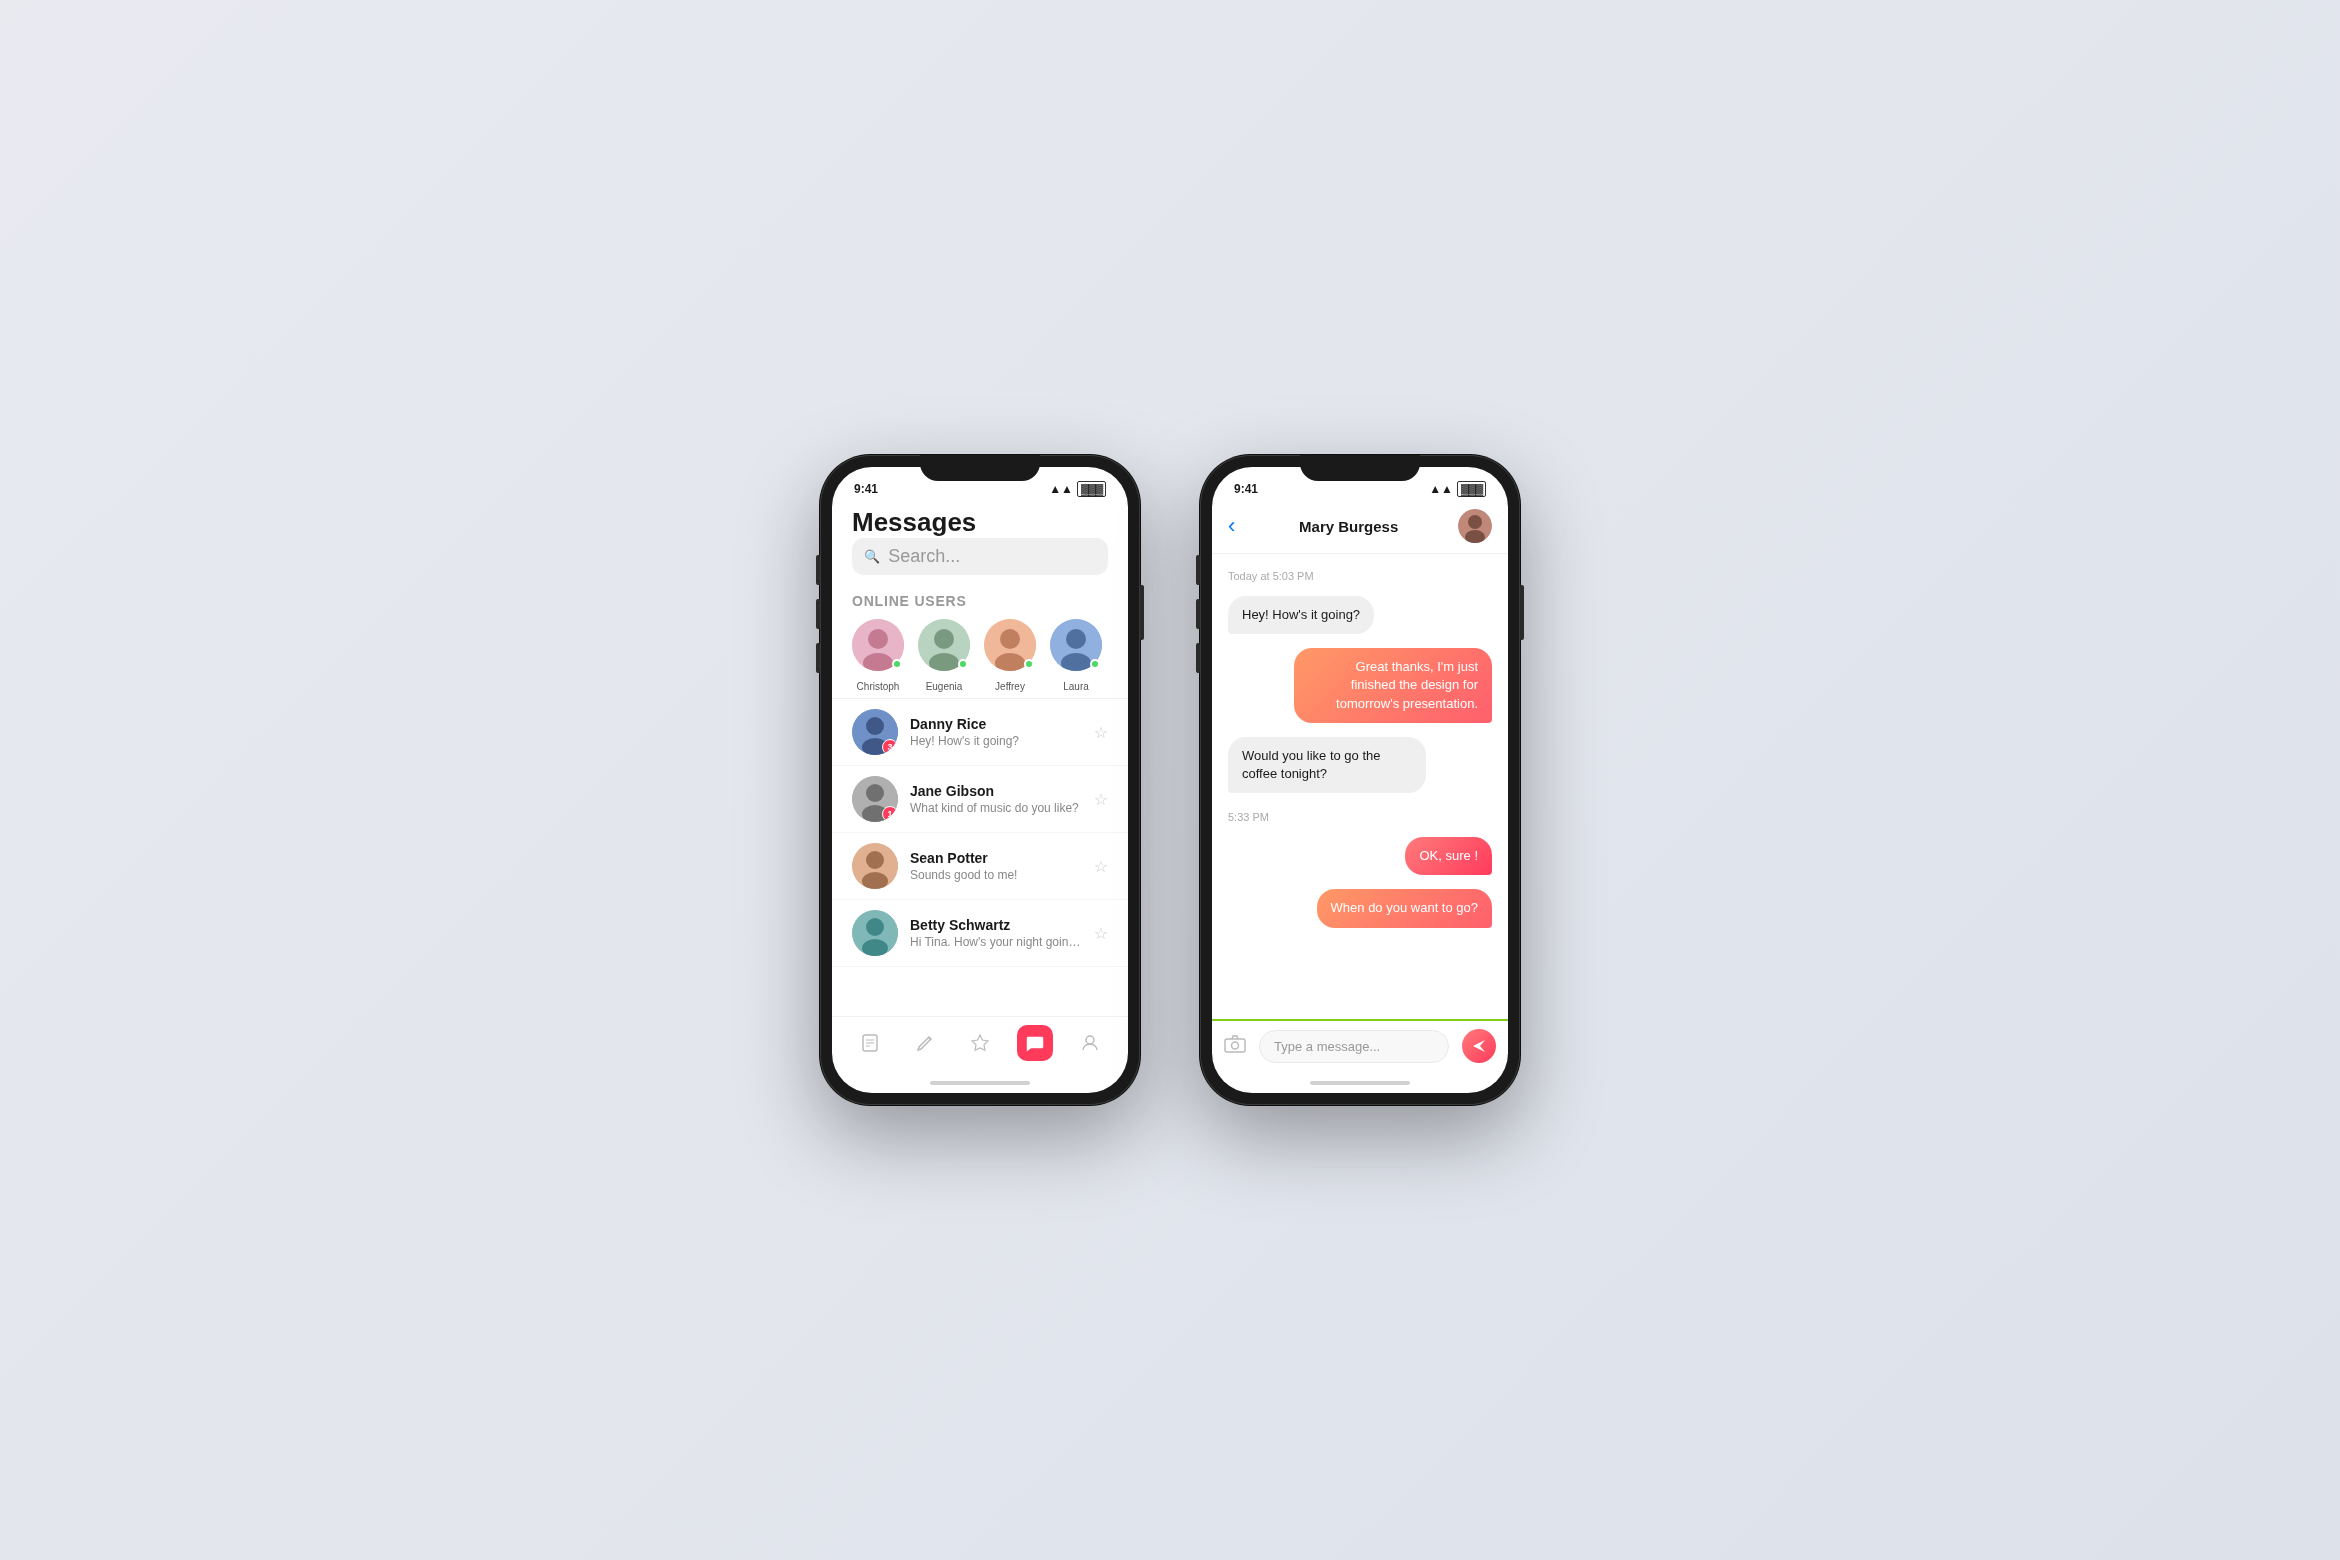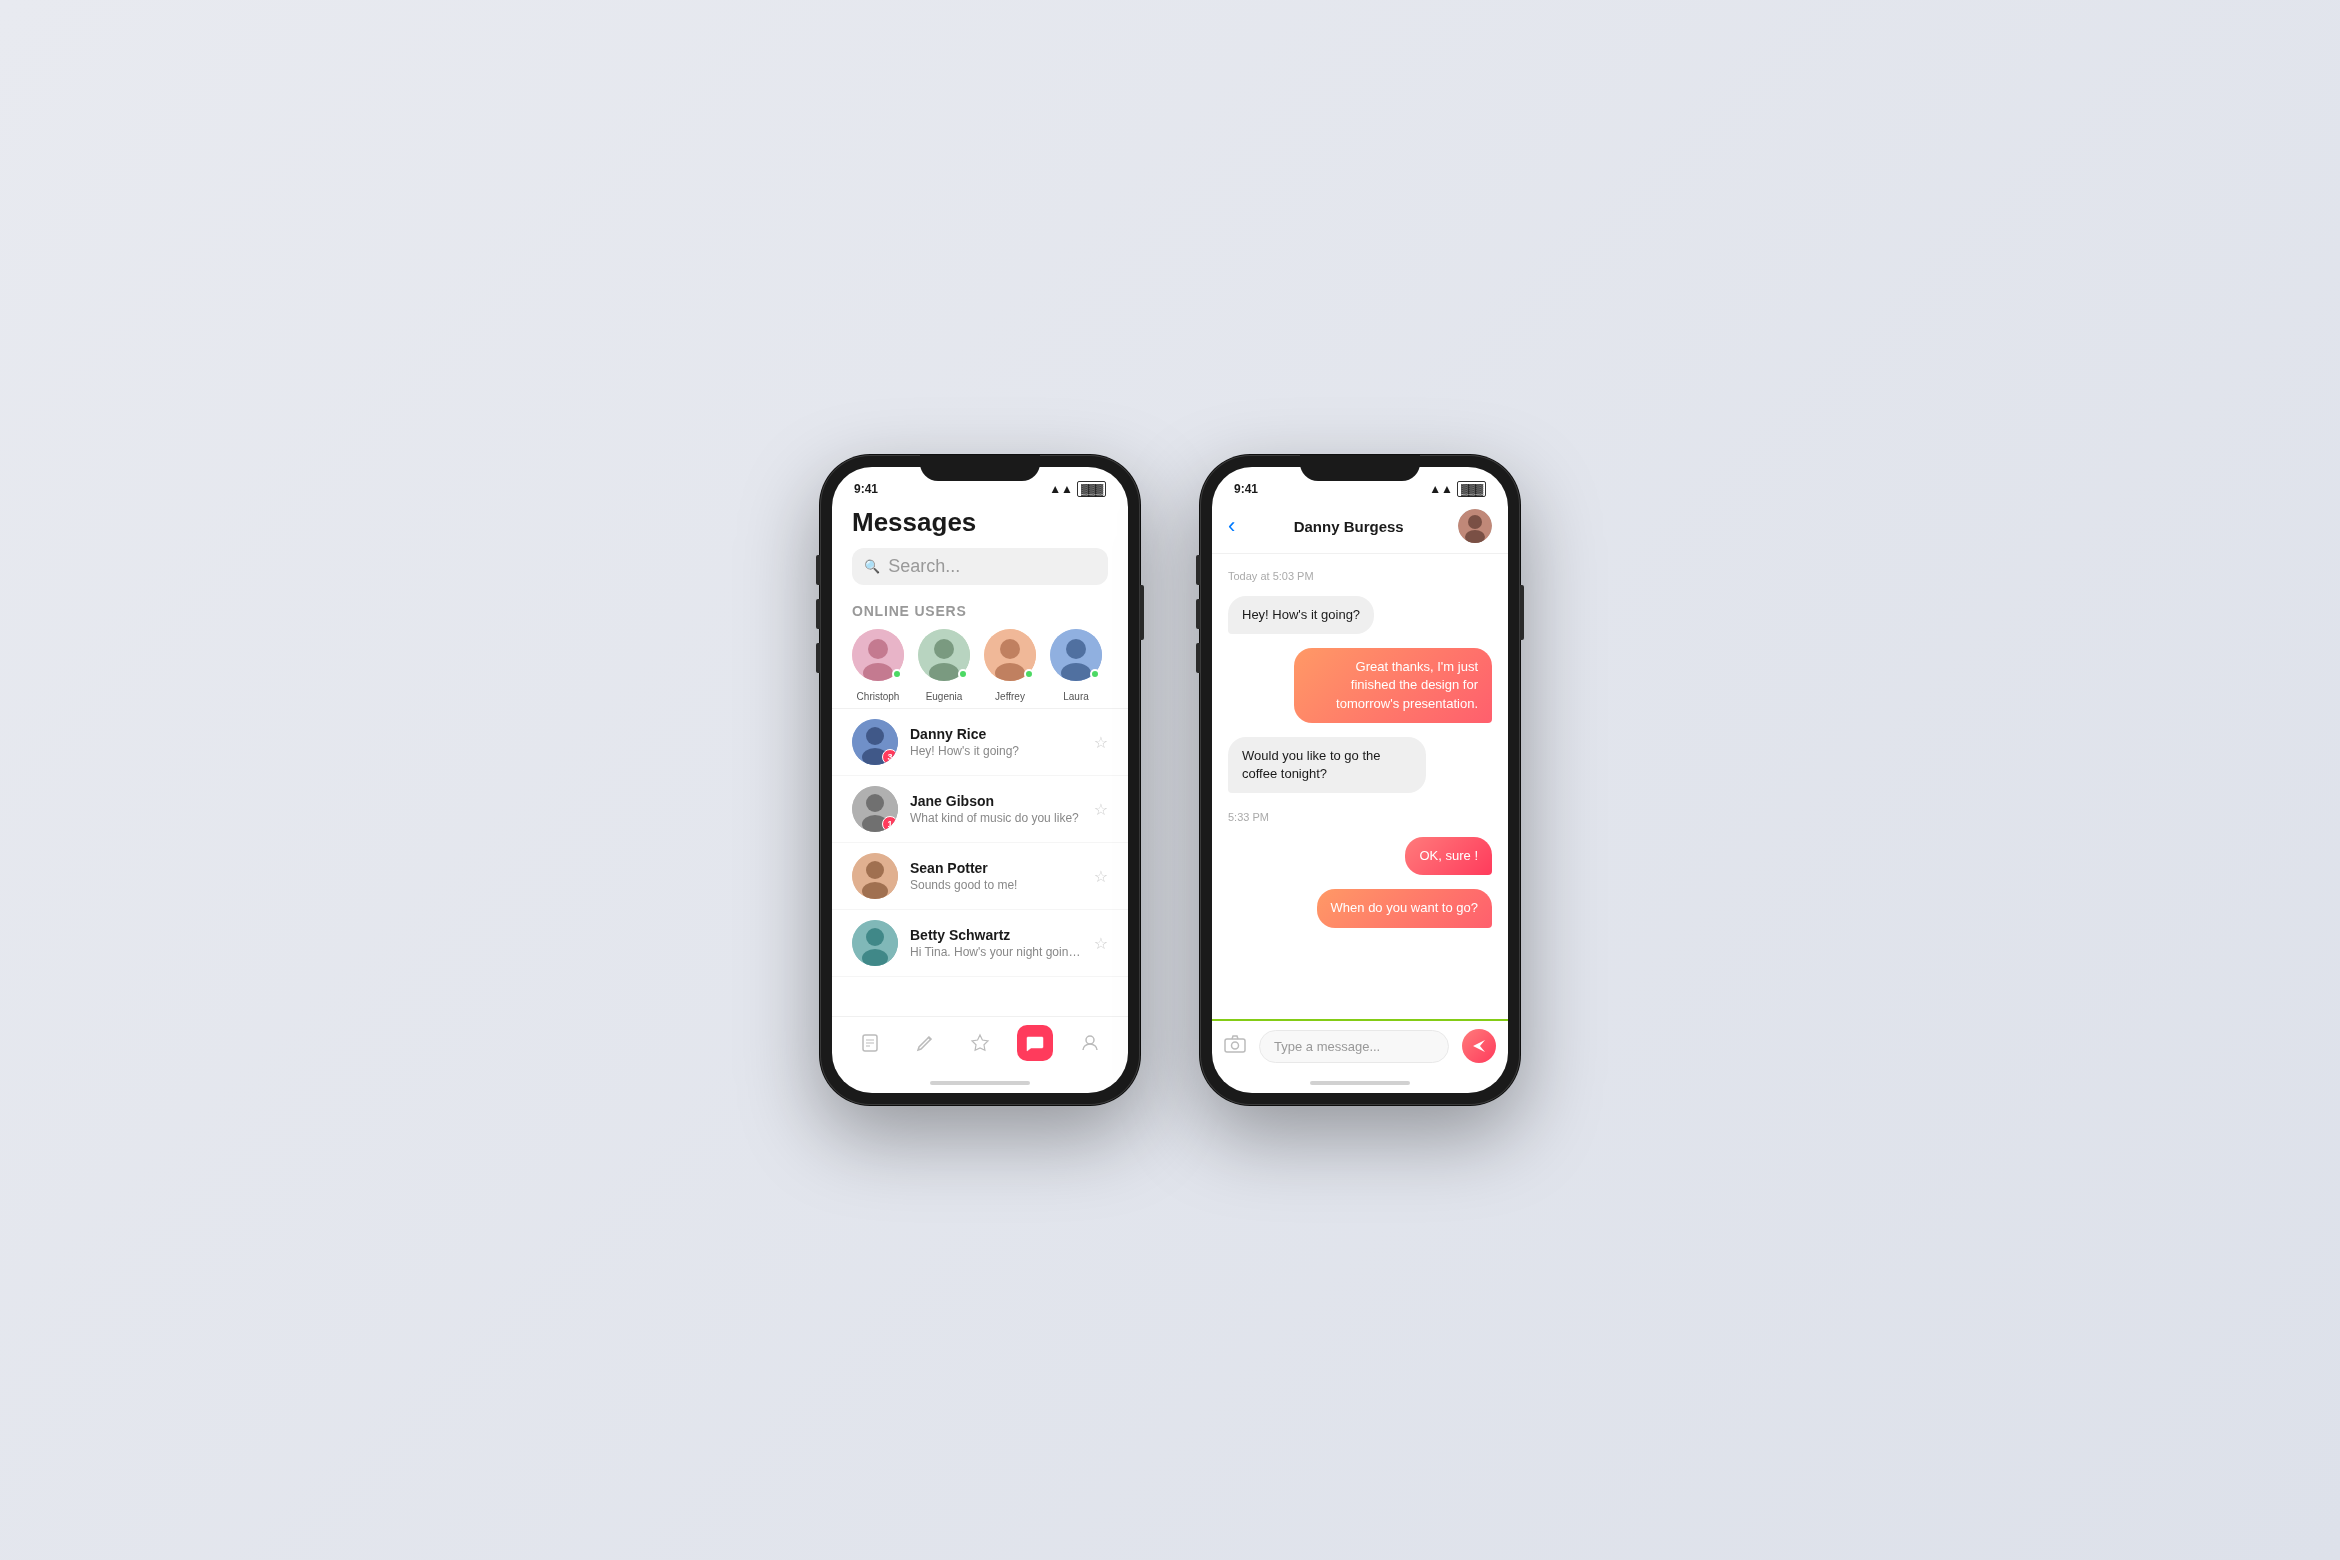--- a/index.html
+++ b/index.html
@@ -84,21 +84,20 @@
     }
 
     .messages-header {
       padding: 4px 20px 10px;
     }
 
     .messages-title {
       font-size: 26px;
       font-weight: 700;
       color: #1a1a1a;
-      margin-bottom: 10px;
     }
 
     .search-bar {
       background: #f0f0f0;
       border-radius: 12px;
       display: flex;
       align-items: center;
       padding: 8px 12px;
       gap: 8px;
     }
@@ -631,21 +630,21 @@
     <div class="status-bar">
       <span class="status-time">9:41</span>
       <div class="status-icons">
         <span style="font-size:12px;">▲▲</span>
         <span style="font-size:11px; border:1.5px solid #333; border-radius:2px; padding:1px 3px; letter-spacing:-1px;">▓▓▓</span>
       </div>
     </div>
 
     <div class="chat-header">
       <span class="back-btn" style="font-size:22px; color:#007aff; font-weight:300;">‹</span>
-      <span class="chat-header-name">Danny Burgess</span>
+      <span class="chat-header-name">Mary Burgess</span>
       <div class="chat-avatar">
         <svg width="34" height="34" viewBox="0 0 34 34">
             <circle cx="17" cy="17" r="17" fill="#c08878"></circle>
             <circle cx="17" cy="13" r="7" fill="#7a5045"></circle>
             <ellipse cx="17" cy="28" rx="10" ry="7" fill="#7a5045"></ellipse>
           </svg>
       </div>
     </div>
 
     <div class="chat-messages">

